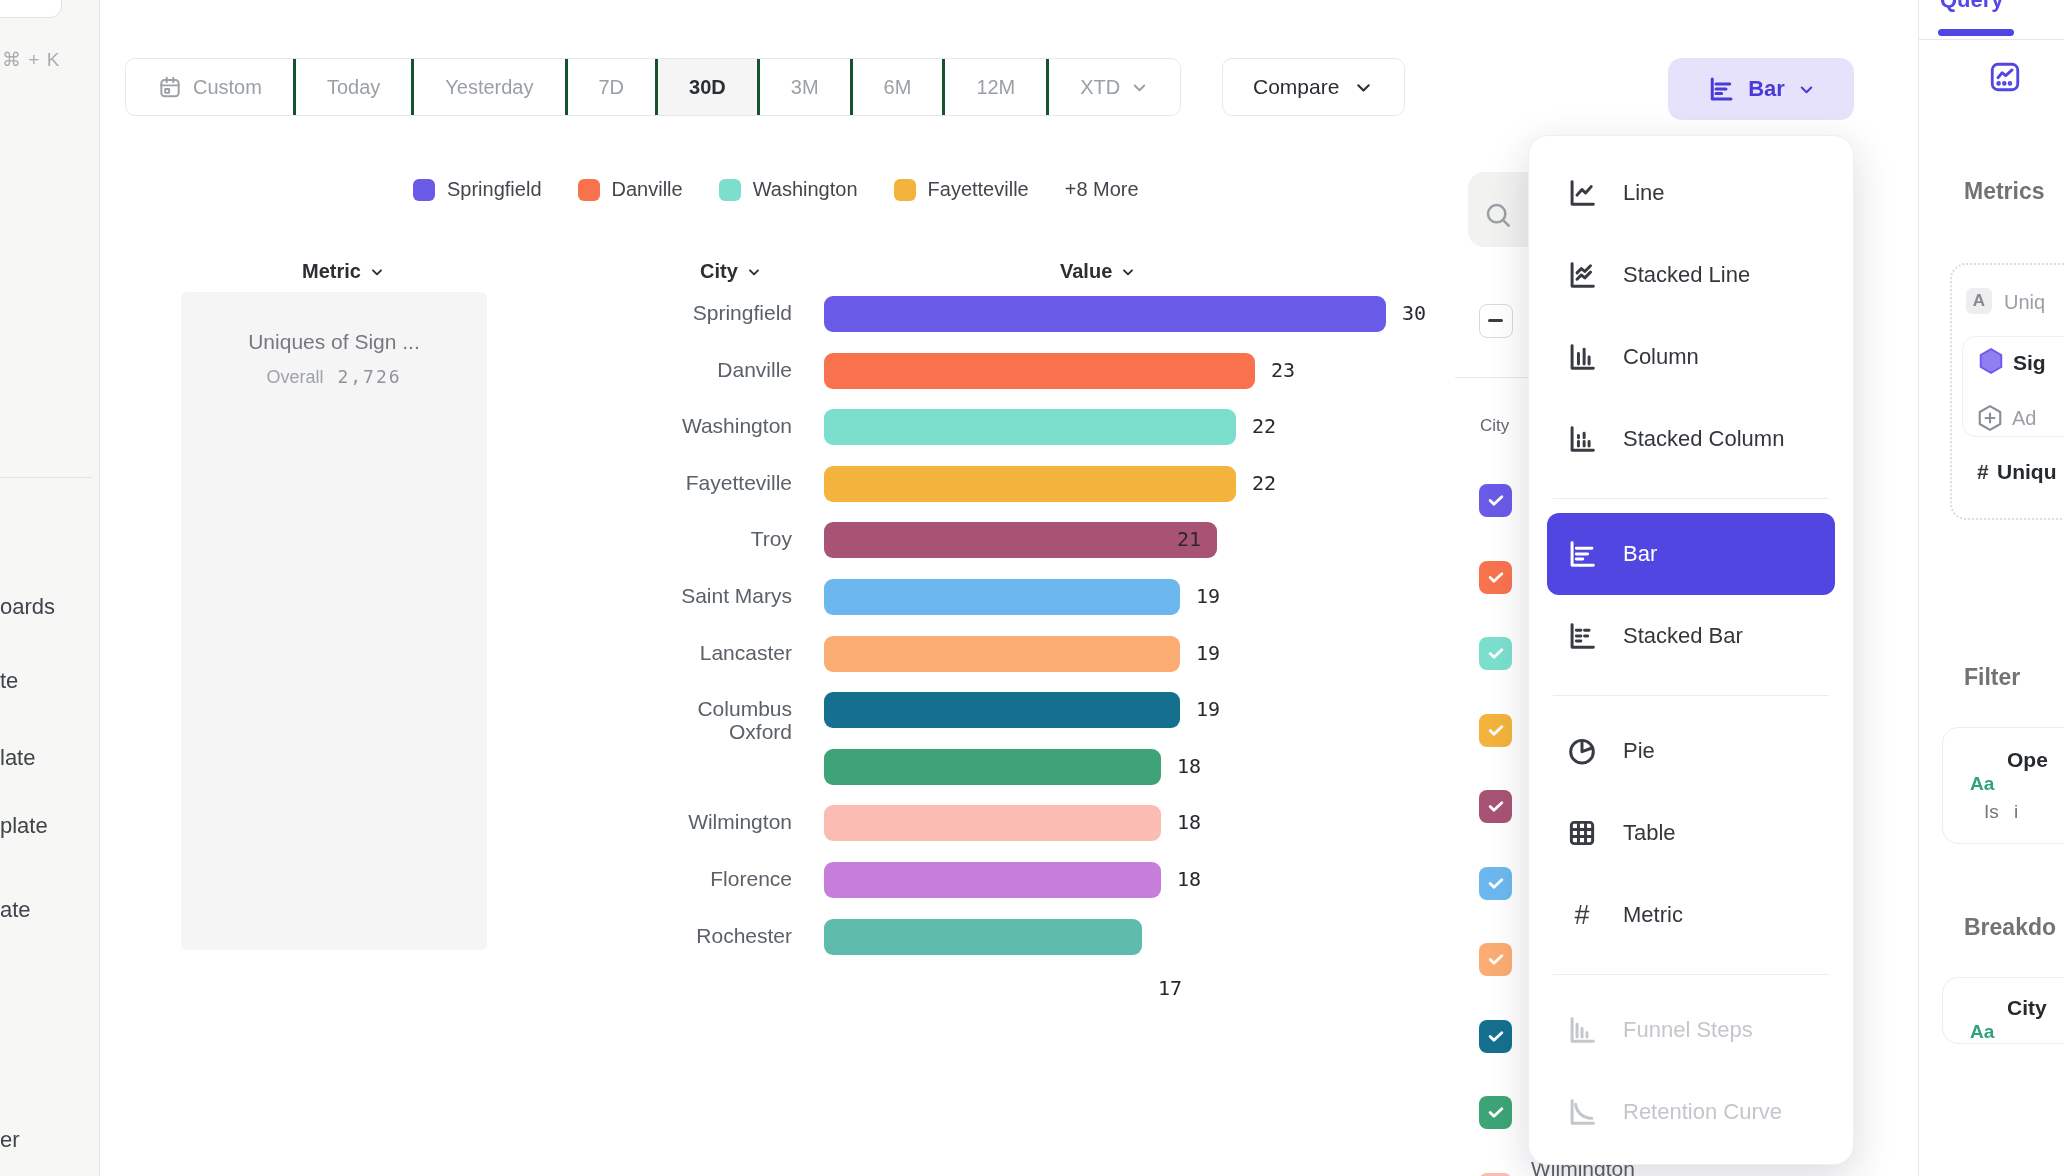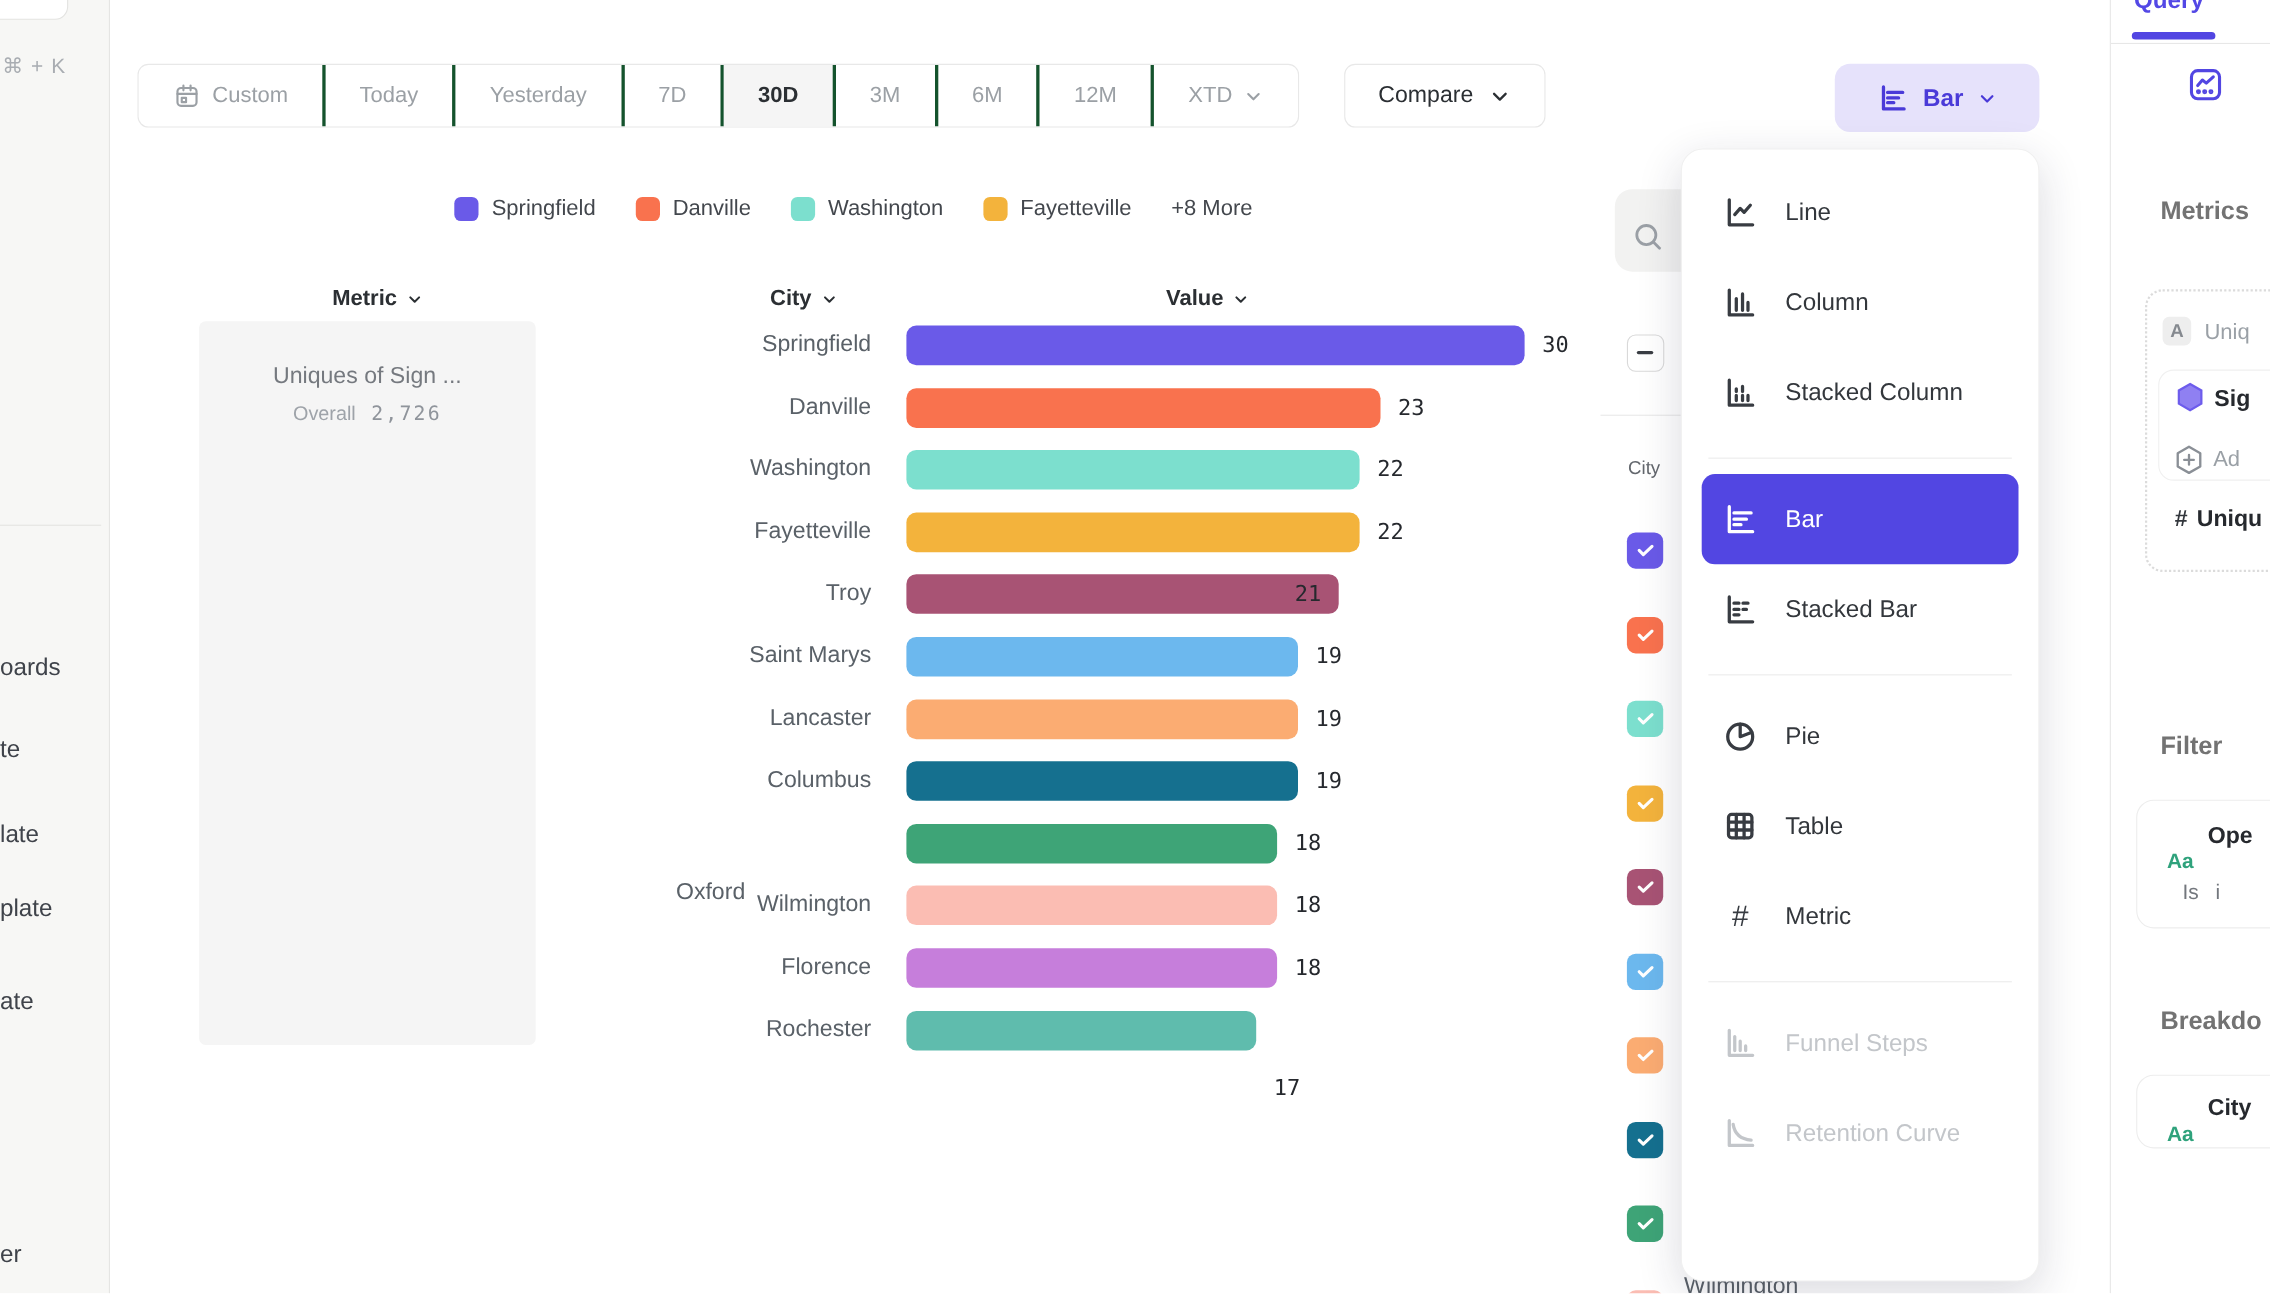--- a/index.html
+++ b/index.html
@@ -258,21 +258,21 @@
       <div class="bar-value" style="left: 1177px; top: 527.4px;">21</div>
       <div class="bar-label" style="top: 584px;">Saint Marys</div>
       <div class="bar-rect" style="left: 824px; top: 579px; width: 356px; background: rgb(108, 184, 238);"></div>
       <div class="bar-value" style="left: 1196px; top: 584px;">19</div>
       <div class="bar-label" style="top: 640.6px;">Lancaster</div>
       <div class="bar-rect" style="left: 824px; top: 635.6px; width: 356px; background: rgb(251, 172, 114);"></div>
       <div class="bar-value" style="left: 1196px; top: 640.6px;">19</div>
       <div class="bar-label" style="top: 697.2px;">Columbus</div>
       <div class="bar-rect" style="left: 824px; top: 692.2px; width: 356px; background: rgb(21, 112, 143);"></div>
       <div class="bar-value" style="left: 1196px; top: 697.2px;">19</div>
-      <div class="bar-label" style="top: 799px; text-align: center;">Oxford</div>
+      <div class="bar-label" style="top: 720px;">Oxford</div>
       <div class="bar-rect" style="left: 824px; top: 748.8px; width: 337px; background: rgb(62, 164, 119);"></div>
       <div class="bar-value" style="left: 1177px; top: 753.8px;">18</div>
       <div class="bar-label" style="top: 810.4px;">Wilmington</div>
       <div class="bar-rect" style="left: 824px; top: 805.4px; width: 337px; background: rgb(251, 189, 179);"></div>
       <div class="bar-value" style="left: 1177px; top: 810.4px;">18</div>
       <div class="bar-label" style="top: 867px;">Florence</div>
       <div class="bar-rect" style="left: 824px; top: 862px; width: 337px; background: rgb(198, 126, 219);"></div>
       <div class="bar-value" style="left: 1177px; top: 867px;">18</div>
       <div class="bar-label" style="top: 923.6px;">Rochester</div>
       <div class="bar-rect" style="left: 824px; top: 918.6px; width: 318px; background: rgb(95, 188, 173);"></div>
@@ -341,20 +341,30 @@
 
   <div id="chart-menu">
       <div class="menu-item">
         <span class="mi-icon">
           <svg width="34" height="34" viewBox="0 0 24 24" fill="none" stroke="currentColor" stroke-width="2.1" stroke-linecap="round" stroke-linejoin="round">
             <path d="M5 4v16h15"></path>
             <path d="M8.5 13.5l3.5-4 2.5 2.5 4-4.5"></path>
           </svg>
         </span>
         <span>Line</span>
+      </div>
+      <div class="menu-item">
+        <span class="mi-icon">
+          <svg width="34" height="34" viewBox="0 0 24 24" fill="none" stroke="currentColor" stroke-width="2.1" stroke-linecap="round" stroke-linejoin="round">
+            <path d="M5 4v16h15"></path>
+            <path d="M8.5 15l3-3 2.5 2 4-4"></path>
+            <path d="M8.5 10.5l3-3 2.5 2 4-4"></path>
+          </svg>
+        </span>
+        <span>Stacked Line</span>
       </div>
       <div class="menu-item">
         <span class="mi-icon">
           <svg width="34" height="34" viewBox="0 0 24 24" fill="none" stroke="currentColor" stroke-width="2.1" stroke-linecap="round" stroke-linejoin="round">
             <path d="M5 4v16h15"></path>
             <path d="M9.5 17V9.5M13.5 17V6.5M17 17v-5"></path>
           </svg>
         </span>
         <span>Column</span>
       </div>

